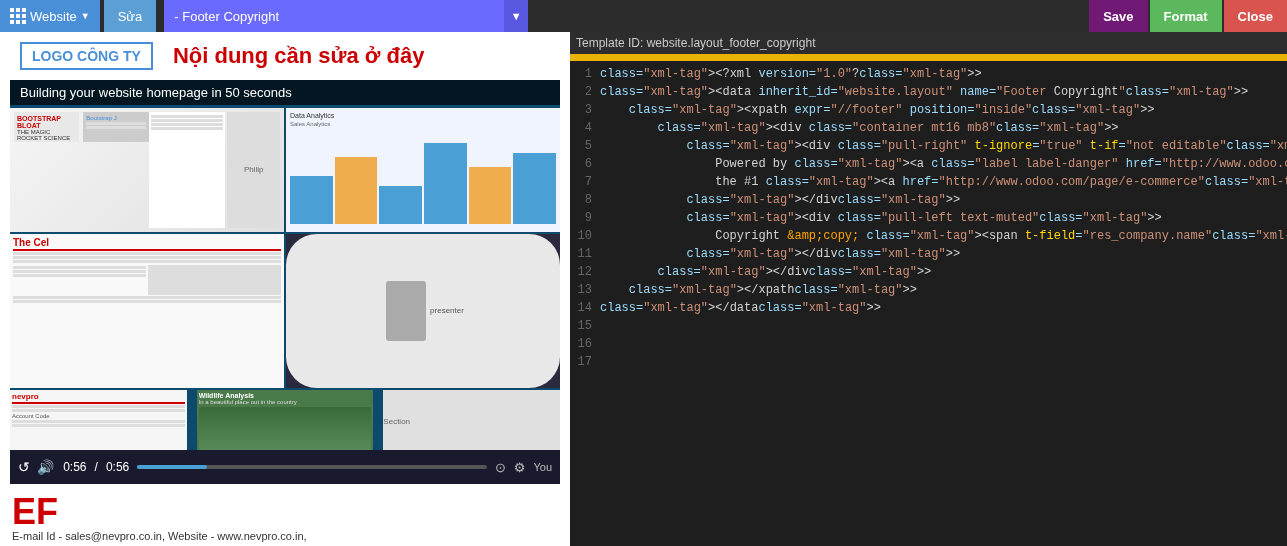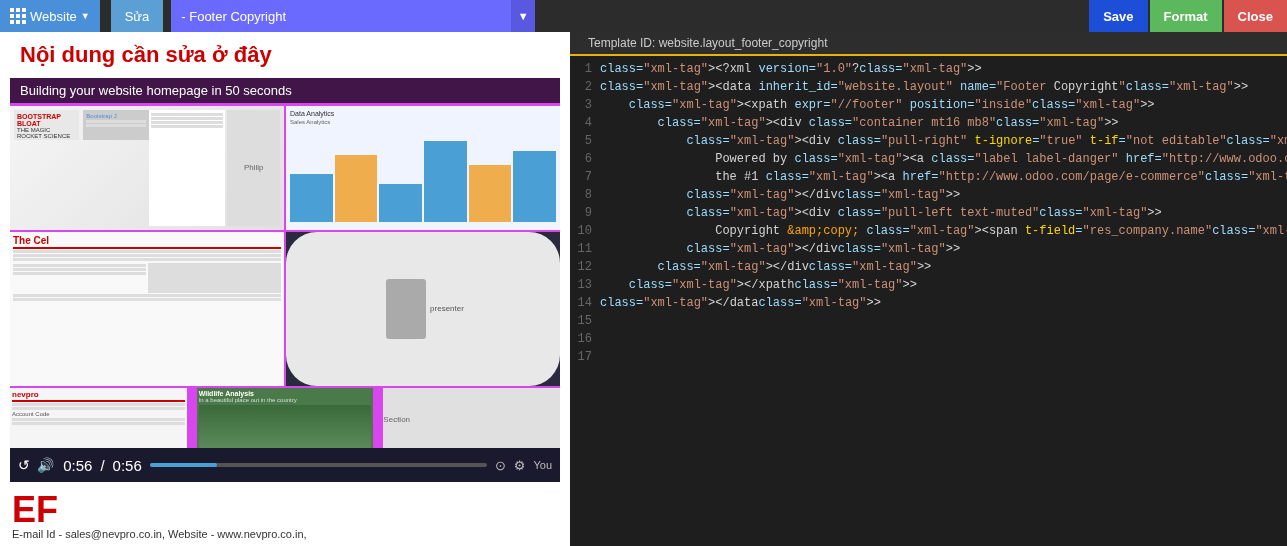--- a/index.html
+++ b/index.html
@@ -38,21 +38,21 @@
       height: 4px;
     }
     #edit-btn {
       background: #5c9fd4;
       color: #fff;
       border: none;
       height: 32px;
       padding: 0 14px;
       font-size: 13px;
       cursor: pointer;
-      margin-left: 11px;
+      margin-left: 4px;
     }
     #template-select-wrapper {
       flex: 1;
       display: flex;
       align-items: center;
       height: 32px;
       padding-left: 8px;
     }
     #template-select {
       background: #6a6aff;
@@ -72,21 +72,21 @@
       color: #fff;
       width: 24px;
       height: 32px;
       display: flex;
       align-items: center;
       justify-content: center;
       font-size: 11px;
       cursor: pointer;
     }
     #save-btn {
-      background: #1d4ed8;
+      background: #701a75;
       color: #fff;
       border: none;
       height: 32px;
       padding: 0 14px;
       font-size: 13px;
       cursor: pointer;
       margin-left: 4px;
       font-weight: bold;
     }
     #format-btn {
@@ -145,21 +145,21 @@
     #noi-dung-text {
       color: #cc0000;
       font-size: 22px;
       font-weight: bold;
     }
 
     
     #video-area {
       position: relative;
       margin: 0 10px;
-      background: #d946ef;
+      background: #0c4a6e;
       height: 370px;
       overflow: hidden;
     }
     #video-title {
       background: rgba(0,0,0,0.7);
       color: #fff;
       font-size: 13px;
       padding: 5px 10px;
       position: absolute;
       top: 0;
@@ -330,21 +330,21 @@
       position: relative;
     }
     #progress-bar-fill {
       width: 20%;
       height: 100%;
       background: #4a9fd4;
       border-radius: 2px;
     }
     .time-text {
       color: #fff;
-      font-size: 15px;
+      font-size: 12px;
     }
     .ctrl-icon {
       color: #bbb;
       font-size: 13px;
       cursor: pointer;
     }
     .youtube-text {
       color: #bbb;
       font-size: 11px;
     }
@@ -375,22 +375,22 @@
       flex: 1;
       background: #1e1e1e;
       display: flex;
       flex-direction: column;
       overflow: hidden;
     }
     #template-id-bar {
       background: #2d2d2d;
       color: #ccc;
       font-size: 12px;
-      padding: 4px 18px;
-      border-bottom: 2px solid #eab308;
+      padding: 4px 6px;
+      border-bottom: 7px solid #eab308;
     }
     #code-area {
       flex: 1;
       overflow: auto;
       padding: 4px 0;
     }
     .code-line {
       display: flex;
       align-items: flex-start;
       min-height: 18px;
@@ -458,20 +458,21 @@
   <button id="save-btn">Save</button>
   <button id="format-btn">Format</button>
   <button id="close-btn">Close</button>
 </div>
 
 <div id="main">
 
   <div id="left-panel">
 
     <div id="logo-section">
+      <div id="logo-text">LOGO CÔNG TY</div>
       <div id="noi-dung-text">Nội dung cần sửa ở đây</div>
     </div>
 
     <div id="video-area">
       <div id="video-title">Building your website homepage in 50 seconds</div>
       <div id="video-grid">
 
         <div class="video-thumb">
           <div class="thumb-content-1">
             <div class="thumb-header">

